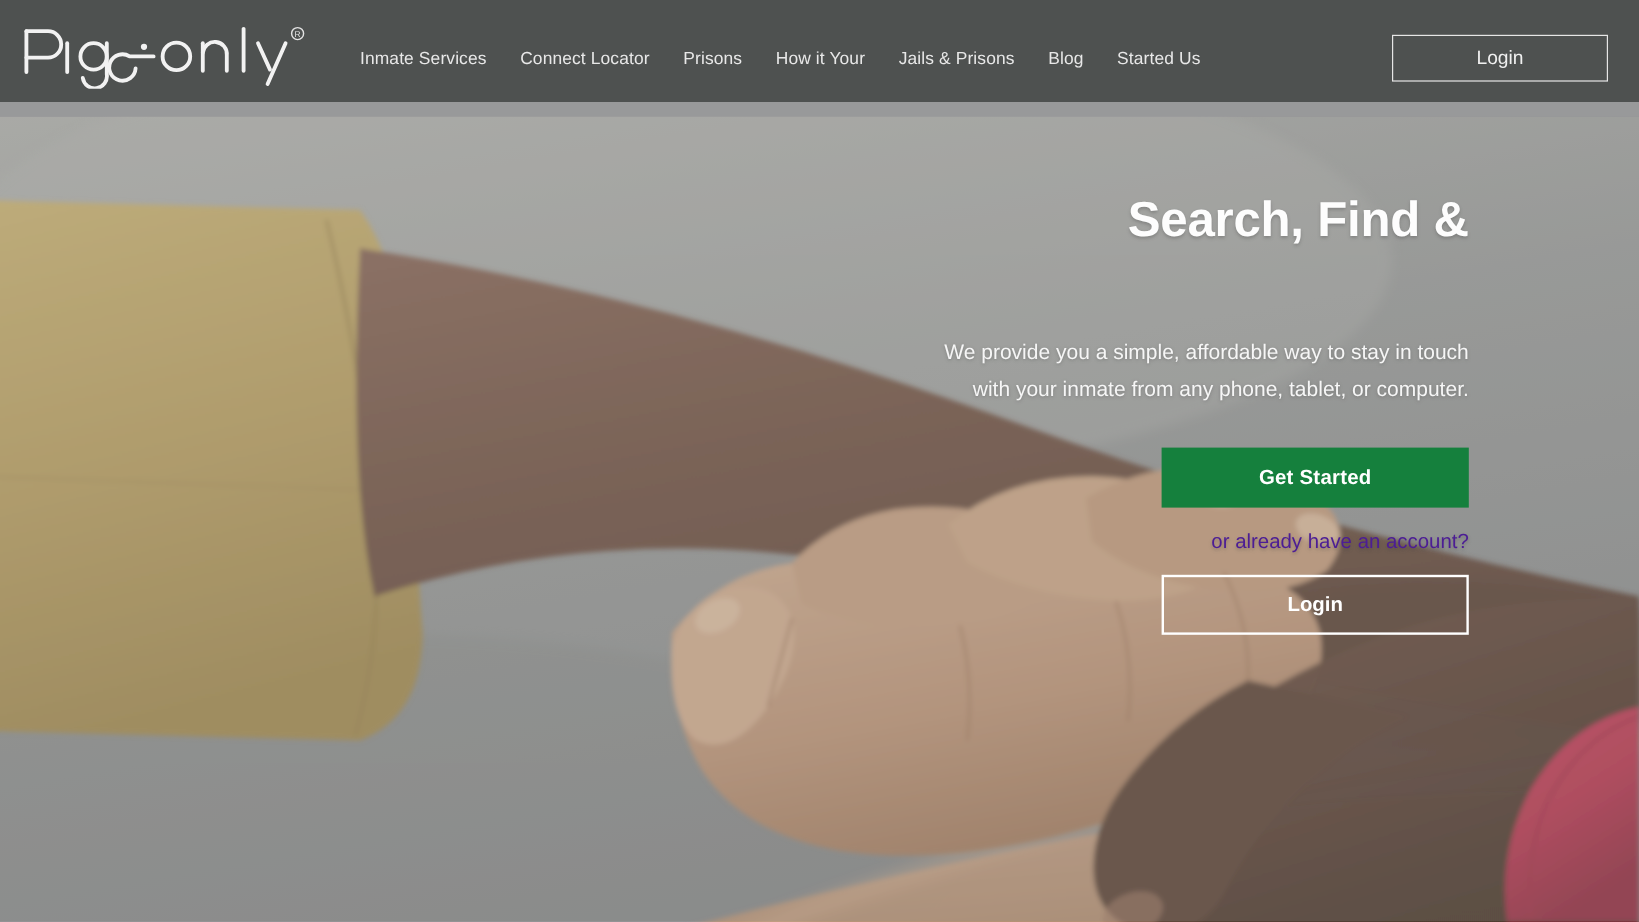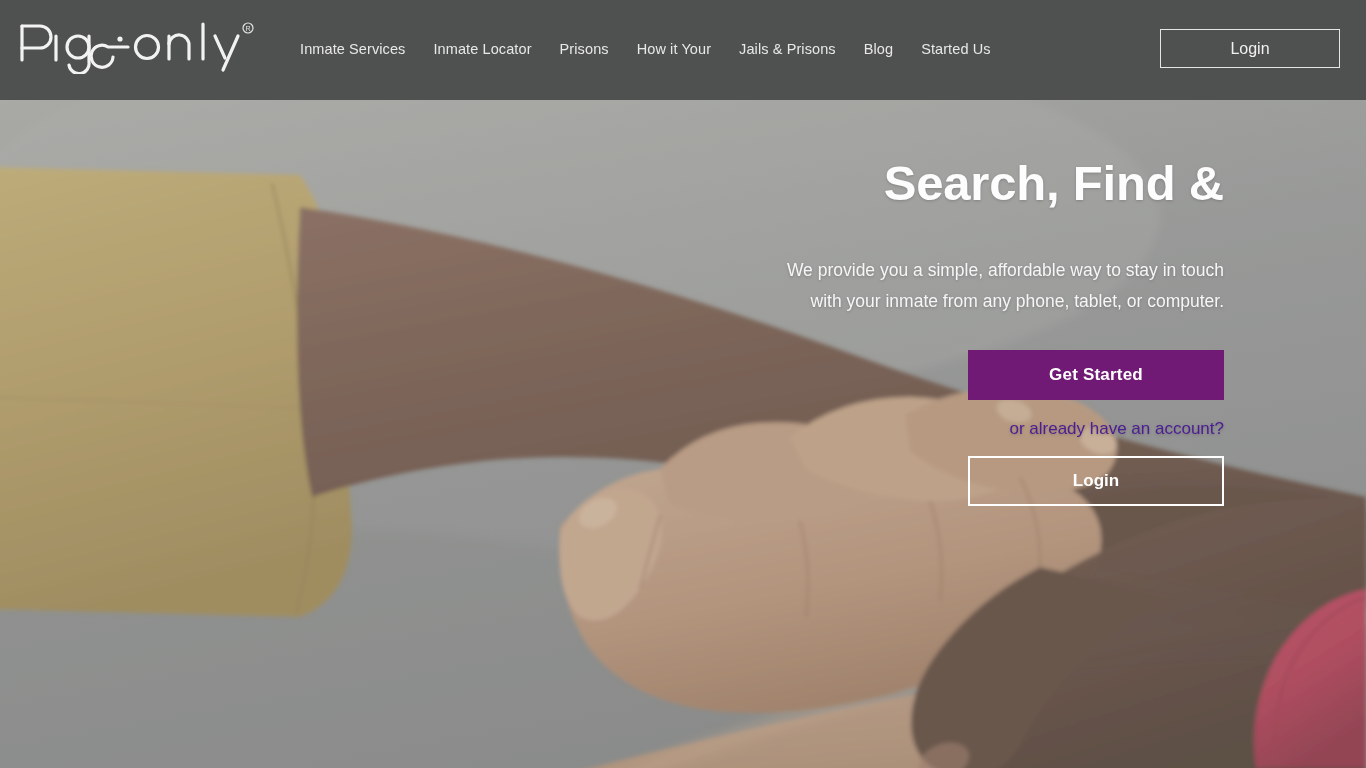--- a/index.html
+++ b/index.html
@@ -6,21 +6,21 @@
   html, body {
     width:1366px; height:768px;
     overflow:hidden;
     font-family:"Liberation Sans", sans-serif;
     background:#98999a;
   }
 
   
   .site-header{
     position:absolute; top:0; left:0;
-    width:1366px; height:100px;
+    width:1366px; height:85px;
     background:#4e5150;
     display:flex; align-items:center;
     z-index:20;
   }
 
   .logo{
     position:absolute; left:16px; top:14px;
     width:248px; height:60px;
     display:block;
   }
@@ -72,40 +72,41 @@
 
   .hero-content{
     position:absolute;
     left:760px; top:62px;
     width:464px;
     text-align:right;
     z-index:5;
   }
   .hero-title{
     color:#fdfdfd;
-    font-size:49px;
+    font-size:41px;
     line-height:48px;
     font-weight:bold;
     letter-spacing:-0.2px;
     text-shadow:0 1px 3px rgba(60,60,60,.30);
   }
   .hero-sub{
+    margin-top:23px;
     color:#f6f6f6;
     font-size:17.5px;
     line-height:31px;
     font-weight:normal;
     text-shadow:0 1px 3px rgba(60,60,60,.35);
   }
 
   .cta-get-started{
     display:block;
     margin-top:33px;
     margin-left:auto;
     width:256px; height:50px;
-    background:#701a75;
+    background:#15803d;
     border:none;
     color:#ffffff;
     font-size:17px;
     font-weight:bold;
     font-family:"Liberation Sans", sans-serif;
     cursor:pointer;
     letter-spacing:.2px;
   }
   .cta-note{
     margin-top:19px;
@@ -161,21 +162,21 @@
 
       <g>
         <circle cx="232" cy="14" r="5" fill="none" stroke="#e3e3e3" stroke-width="1.2"></circle>
         <text x="232" y="17.2" font-size="7" fill="#e3e3e3" text-anchor="middle" font-family="Liberation Sans, sans-serif">R</text>
       </g>
     </svg>
   </a>
 
   <nav class="main-nav">
     <a class="nav-link" href="#">Inmate Services</a>
-    <a class="nav-link" href="#">Inmate Locator</a>
+    <a class="nav-link" href="#">Connect Locator</a>
     <a class="nav-link" href="#">Prisons</a>
     <a class="nav-link" href="#">How it Your</a>
     <a class="nav-link" href="#">Jails &amp; Prisons</a>
     <a class="nav-link" href="#">Blog</a>
     <a class="nav-link" href="#">Started Us</a>
   </nav>
 
   <button class="header-login">Login</button>
 </header>
 

